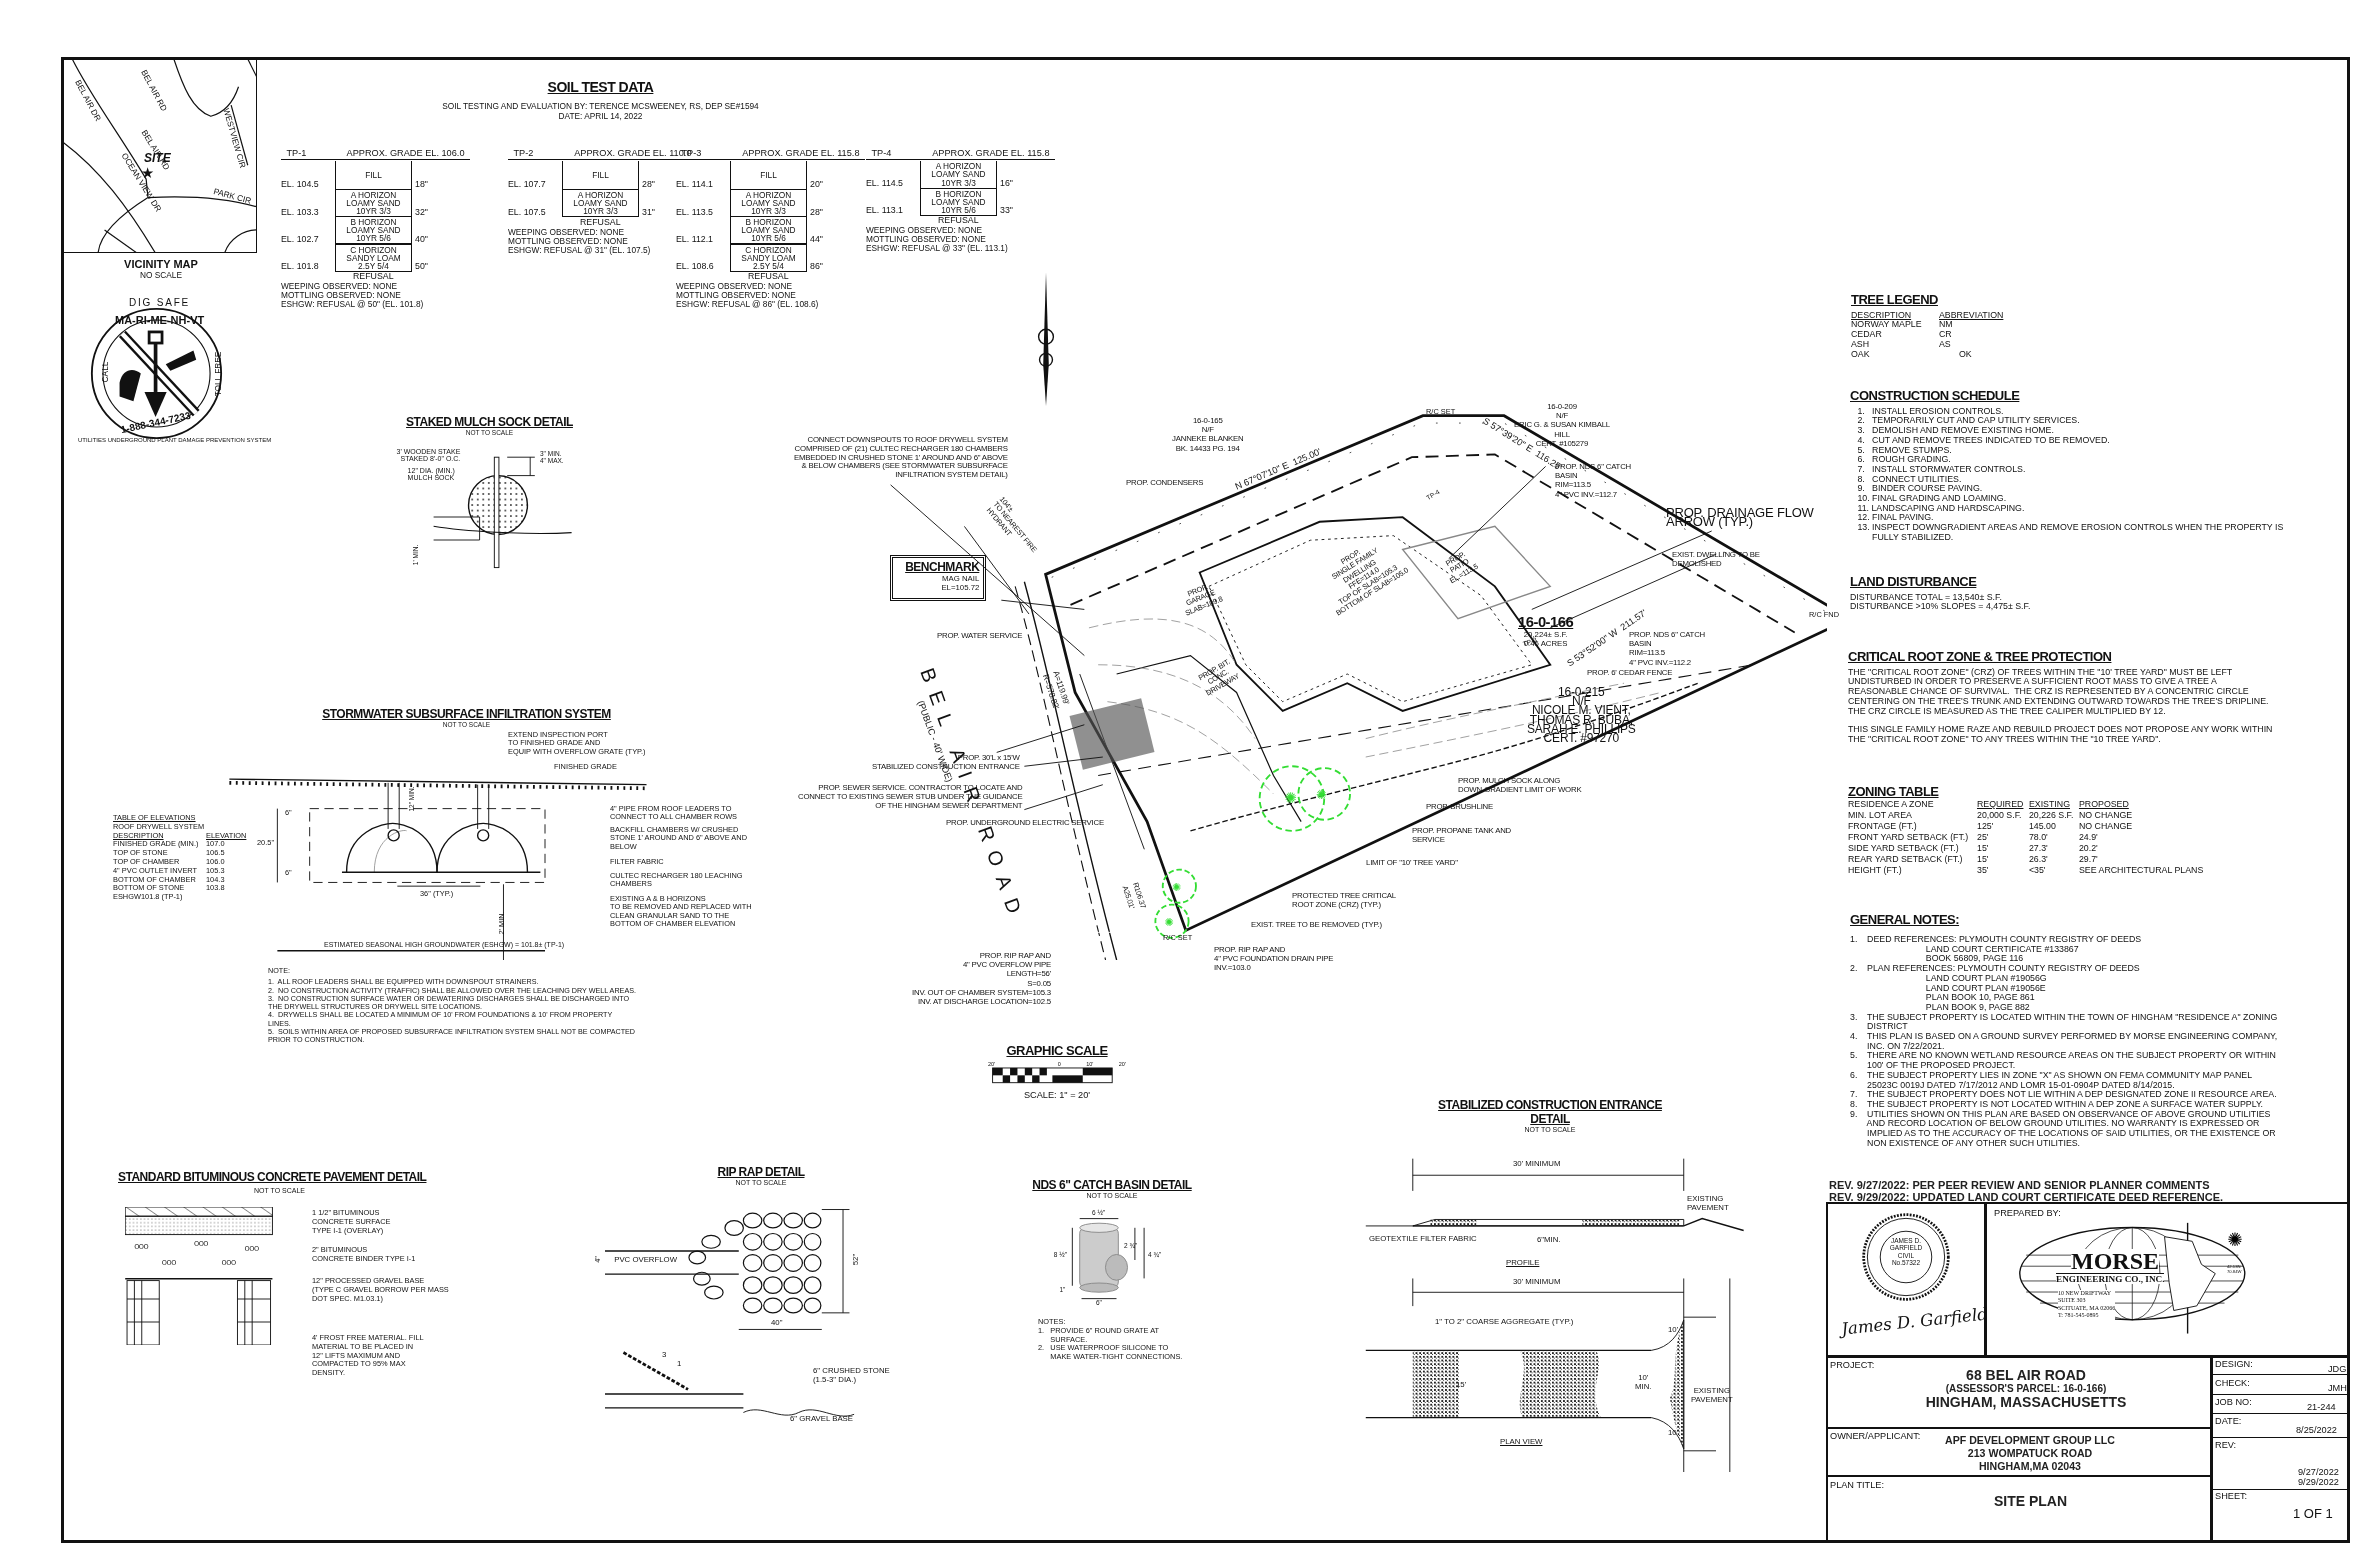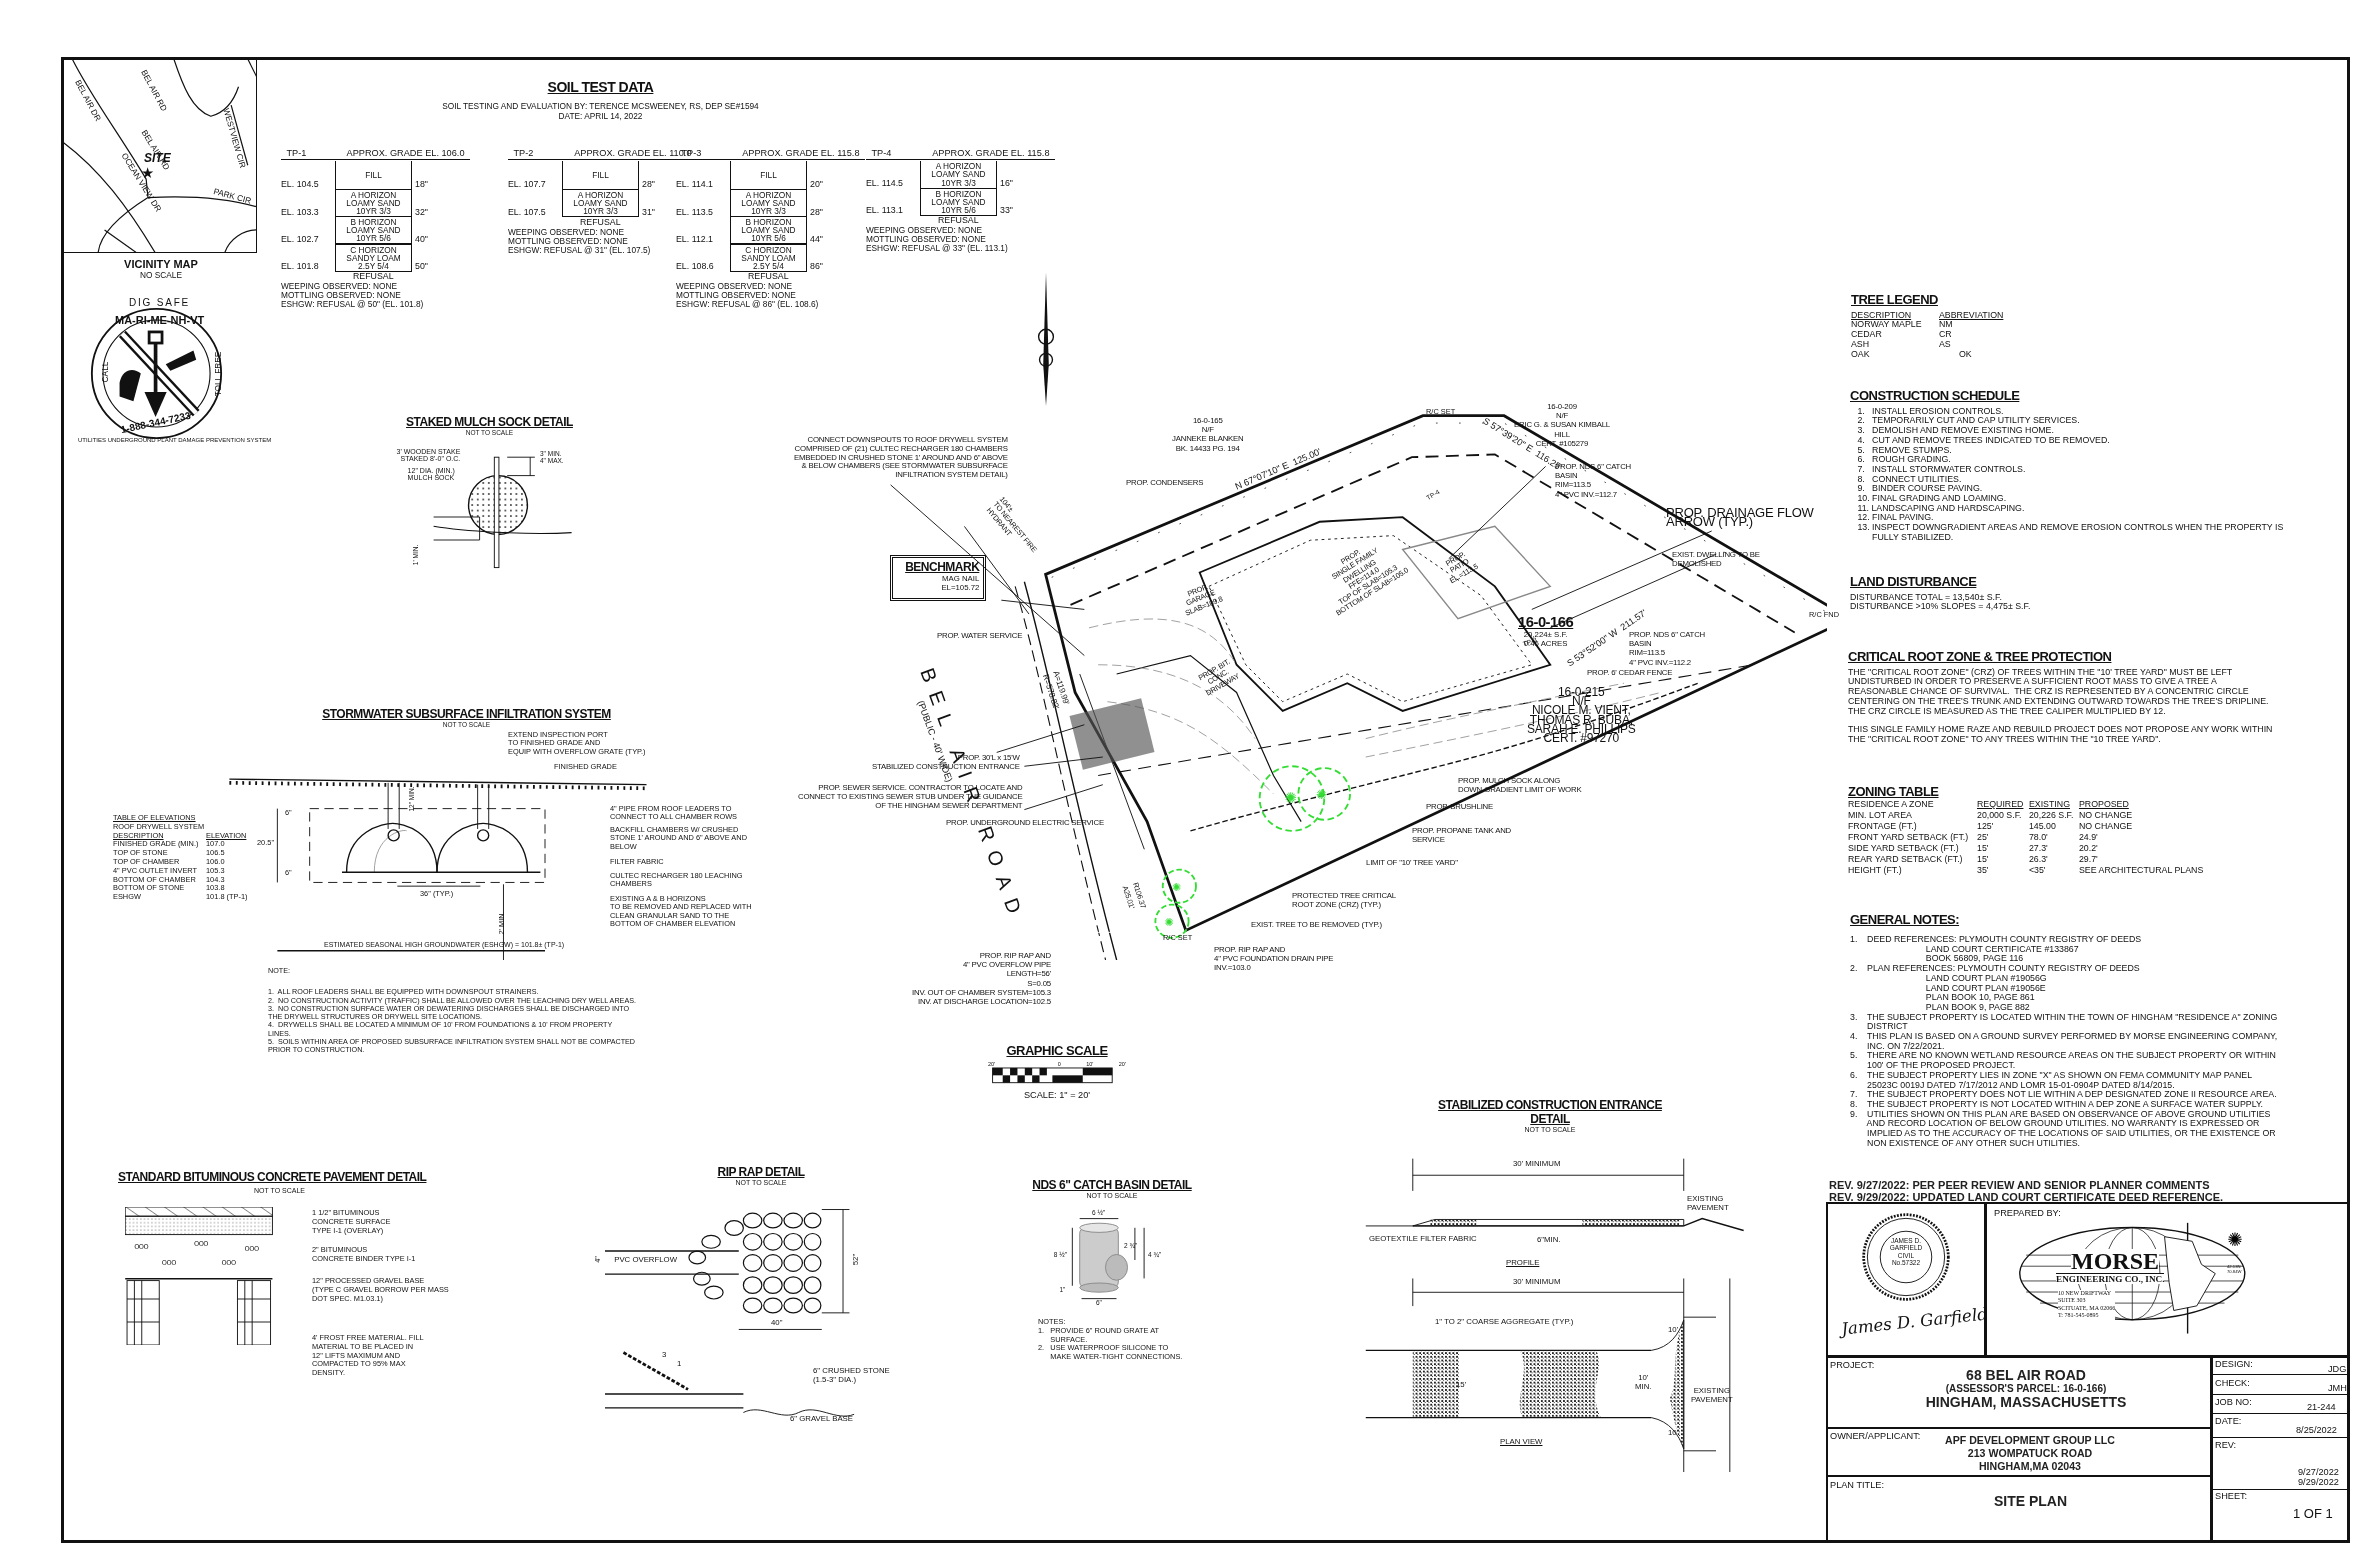--- a/index.html
+++ b/index.html
@@ -288,27 +288,27 @@
       <span style="width:55px">105.3</span>
     </div>
   <div style="display:flex;justify-content:space-between">
       <span>BOTTOM OF CHAMBER</span>
       <span style="width:55px">104.3</span>
     </div>
   <div style="display:flex;justify-content:space-between">
       <span>BOTTOM OF STONE</span>
       <span style="width:55px">103.8</span>
     </div>
-  <div style="display:flex;justify-content:space-between">
+  <div style="display:flex;">
       <span>ESHGW</span>
       <span style="width:55px">101.8 (TP-1)</span>
     </div>
 </div>
 <div class="abs" style="left:268px;top:967px;width:434px;font-size:7.2px;line-height:8.3px">
-  <div style="margin-bottom:13px">NOTE:</div>
+  <div style="margin-bottom:3px">NOTE:</div>
   <div style="white-space:pre">1.  ALL ROOF LEADERS SHALL BE EQUIPPED WITH DOWNSPOUT STRAINERS.</div>
   <div style="white-space:pre">2.  NO CONSTRUCTION ACTIVITY (TRAFFIC) SHALL BE ALLOWED OVER THE LEACHING DRY WELL AREAS.</div>
   <div style="white-space:pre">3.  NO CONSTRUCTION SURFACE WATER OR DEWATERING DISCHARGES SHALL BE DISCHARGED INTO
 THE DRYWELL STRUCTURES OR DRYWELL SITE LOCATIONS.</div>
   <div style="white-space:pre">4.  DRYWELLS SHALL BE LOCATED A MINIMUM OF 10' FROM FOUNDATIONS &amp; 10' FROM PROPERTY
 LINES.</div>
   <div style="white-space:pre">5.  SOILS WITHIN AREA OF PROPOSED SUBSURFACE INFILTRATION SYSTEM SHALL NOT BE COMPACTED
 PRIOR TO CONSTRUCTION.</div>
 </div>
 

